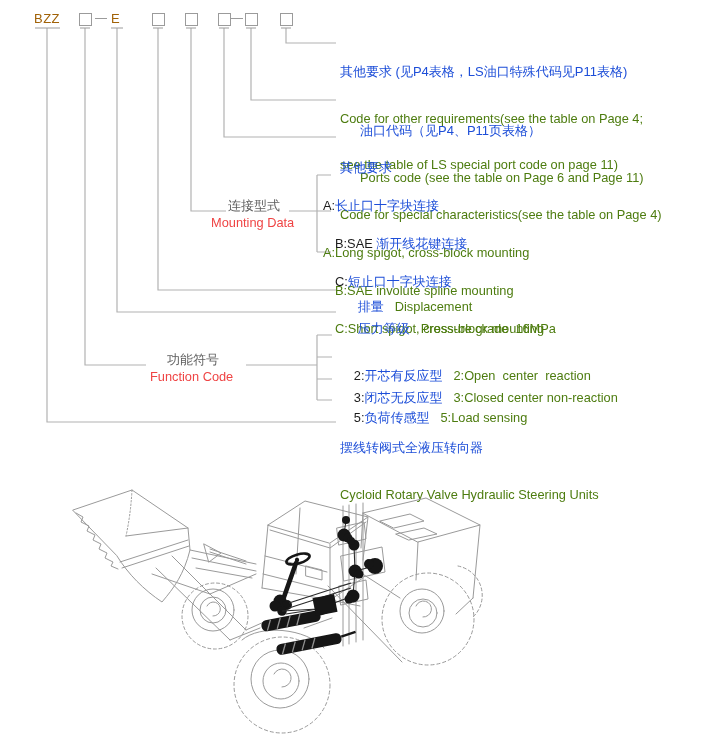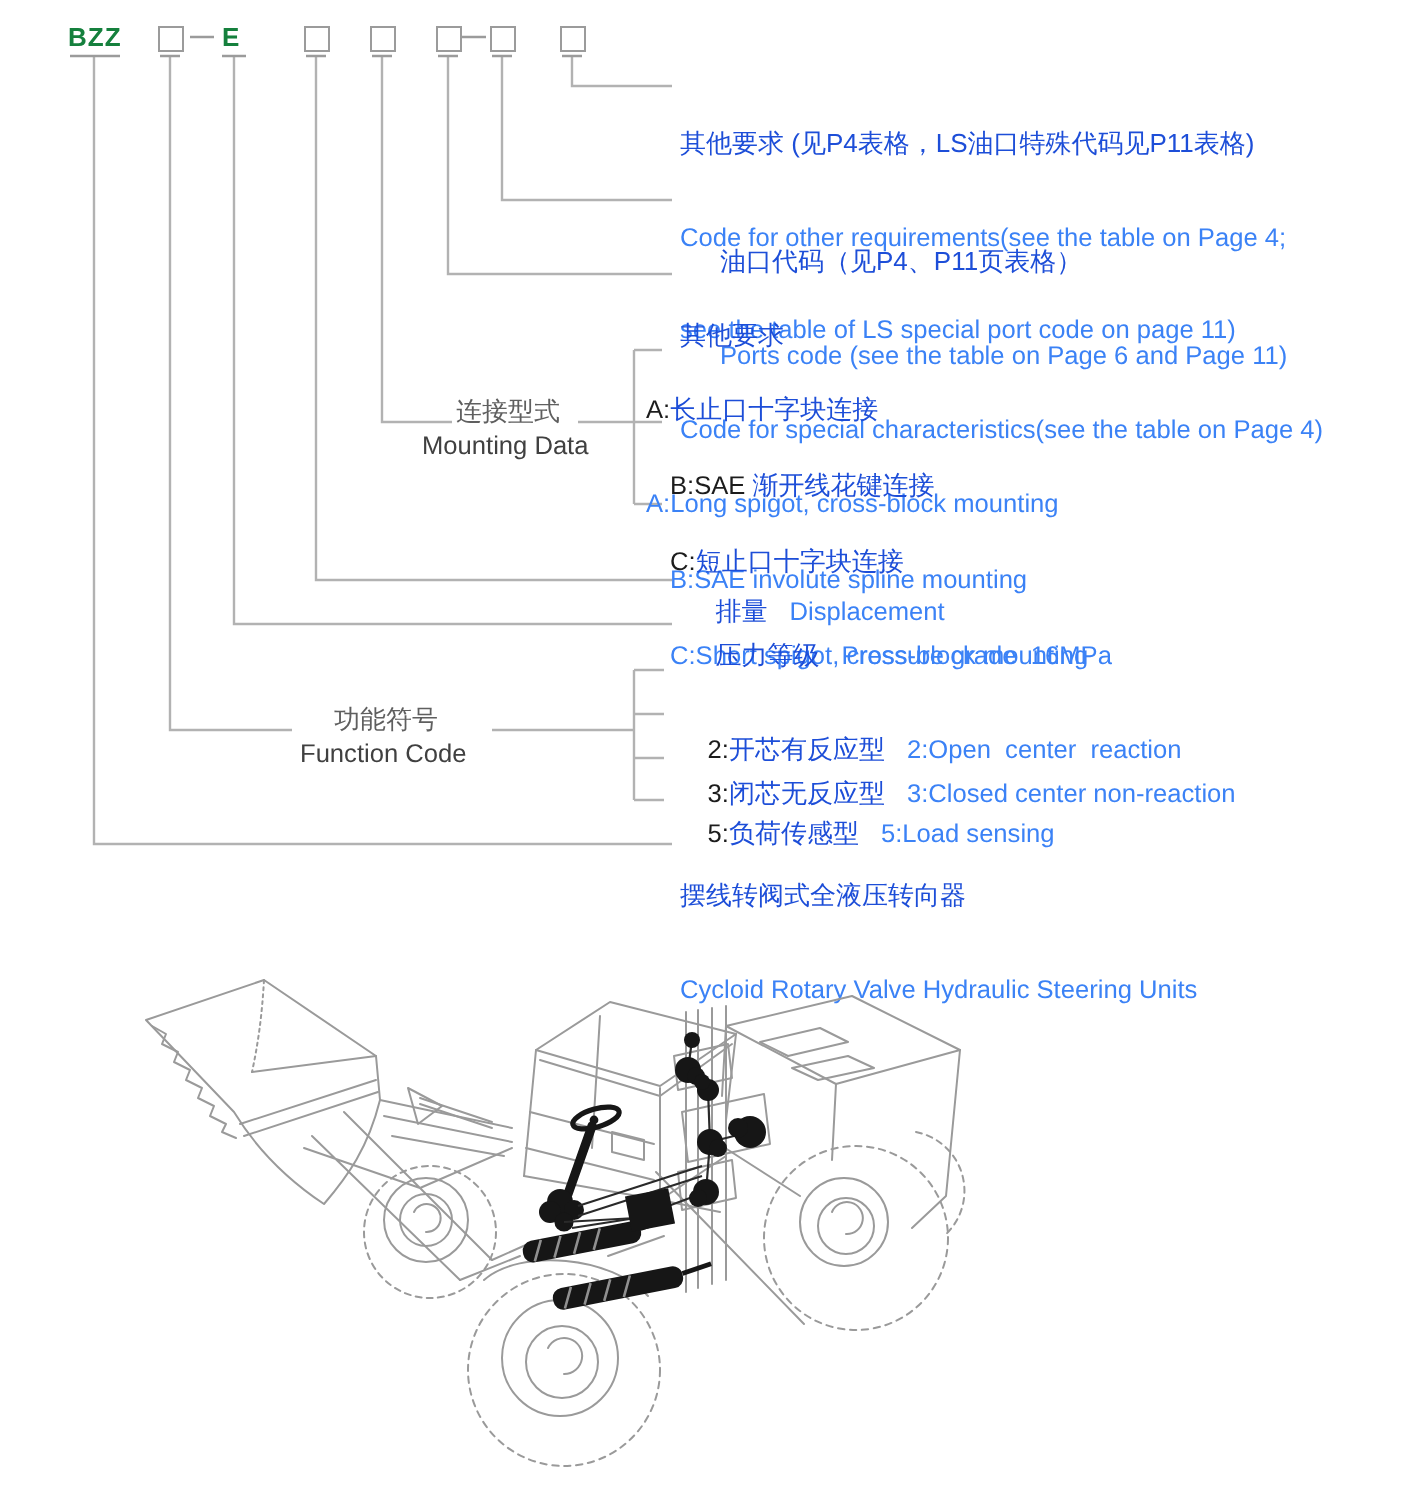--- a/index.html
+++ b/index.html
@@ -1,30 +1,30 @@
 <!DOCTYPE html>
 <html><head>
 <meta charset="utf-8">
 <style>
   html,body{margin:0;padding:0;background:#fff;}
   #page{position:relative;width:710px;height:744px;background:#fff;overflow:hidden;
         font-family:"Liberation Sans","DejaVu Sans",sans-serif;}
   .abs{position:absolute;}
   svg{display:block;}
   
-  .codechar{position:absolute;top:11px;font-size:13px;font-weight:bold;color:#15803d;letter-spacing:.5px;}
+  .codechar{position:absolute;top:11px;font-size:13px;font-weight:normal;color:#a16207;letter-spacing:.5px;}
   .codebox{position:absolute;top:13px;width:11px;height:11px;border:1px solid #9b9b9b;background:#fff;}
   
   .blk{position:absolute;line-height:15.5px;white-space:pre;}
   .cn{color:#1d4ed8;font-size:13px;}
-  .en{color:#3b82f6;font-size:12.8px;}
+  .en{color:#4d7c0f;font-size:12.8px;}
   .pre{color:#1c1c1c;font-size:12.8px;}
   .inline-row .en{margin-left:11px;}
   .lbl-cn{position:absolute;font-size:13px;color:#5f5f5f;white-space:pre;}
-  .lbl-en{position:absolute;font-size:12.8px;color:#404040;white-space:pre;}
+  .lbl-en{position:absolute;font-size:12.8px;color:#ef4444;white-space:pre;}
 </style>
 </head>
 <body>
 
 <div id="page">
 
   <svg class="abs" style="left:0;top:0;" width="710" height="744" viewBox="0 0 710 744">
     <g stroke="#b2b2b2" stroke-width="1.2" fill="none">
       <path d="M47,28 V422 H336"></path>
       <path d="M85,28 V365 H146"></path>

